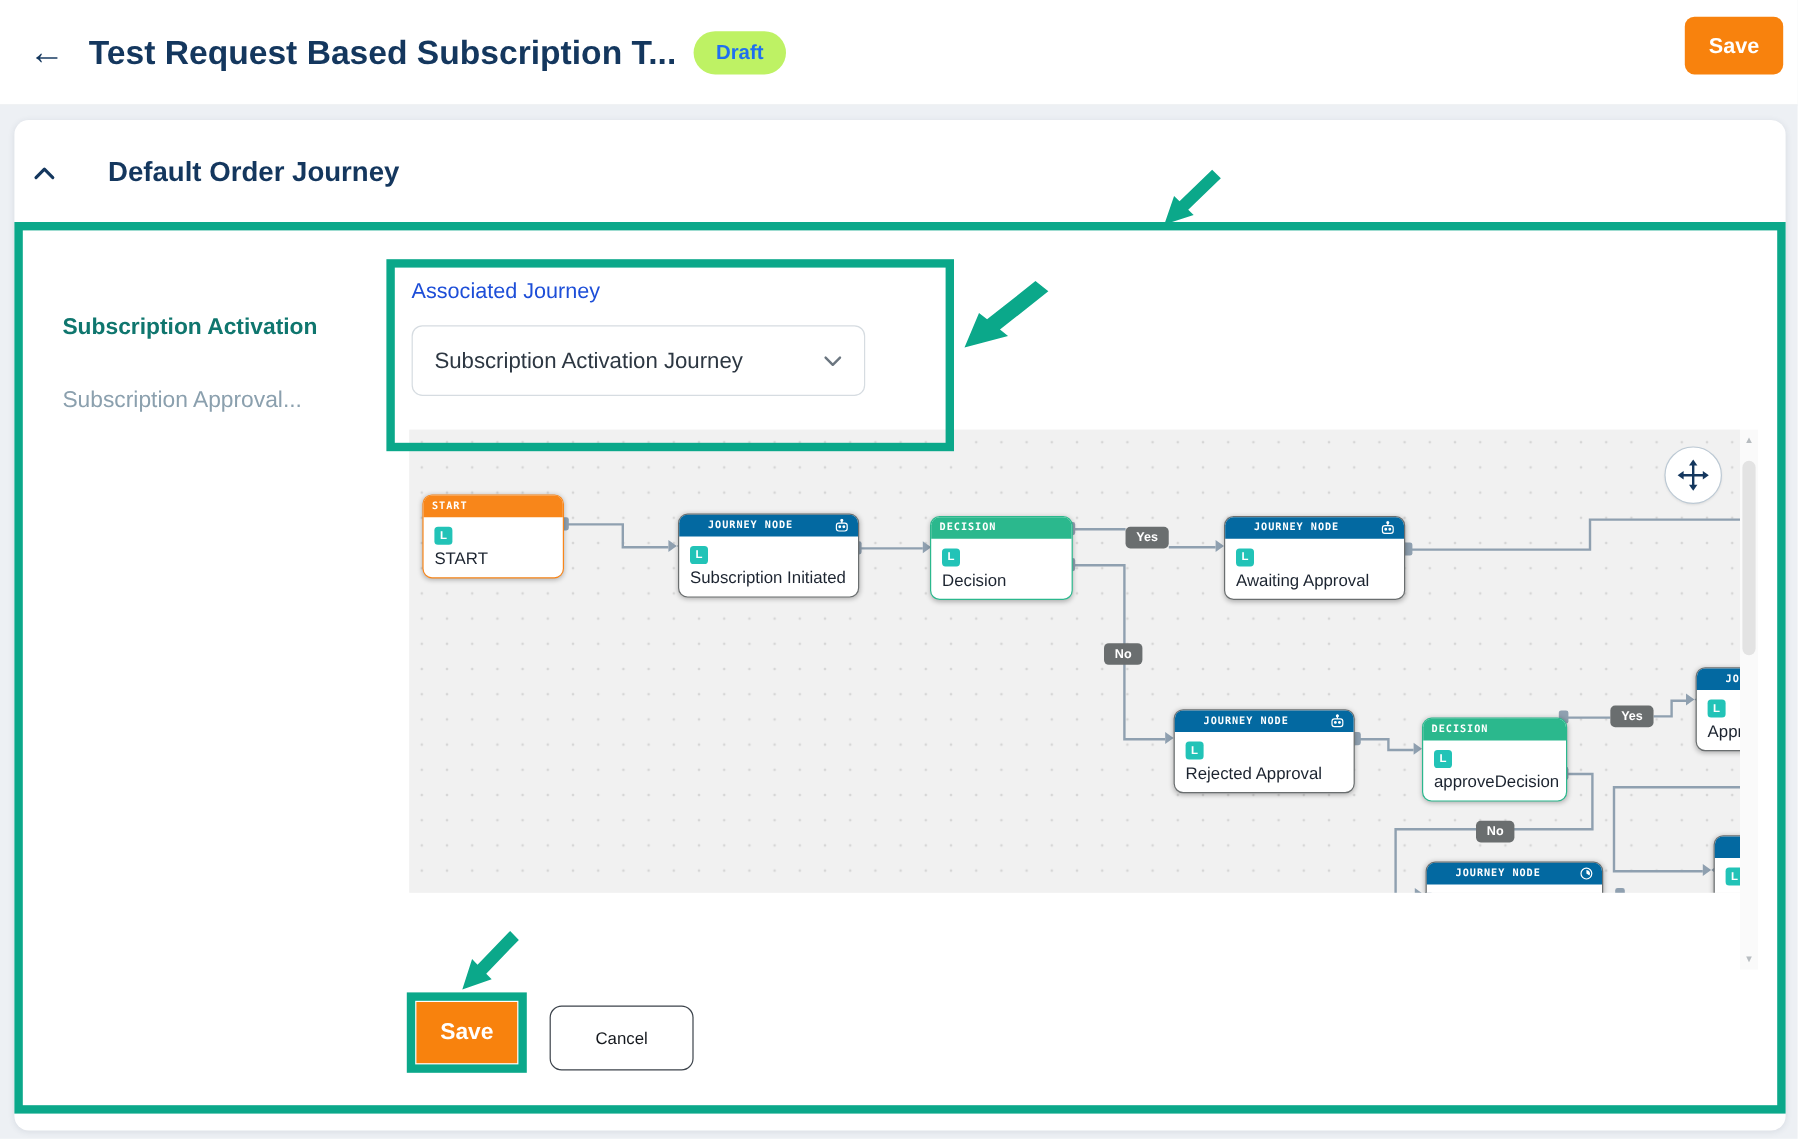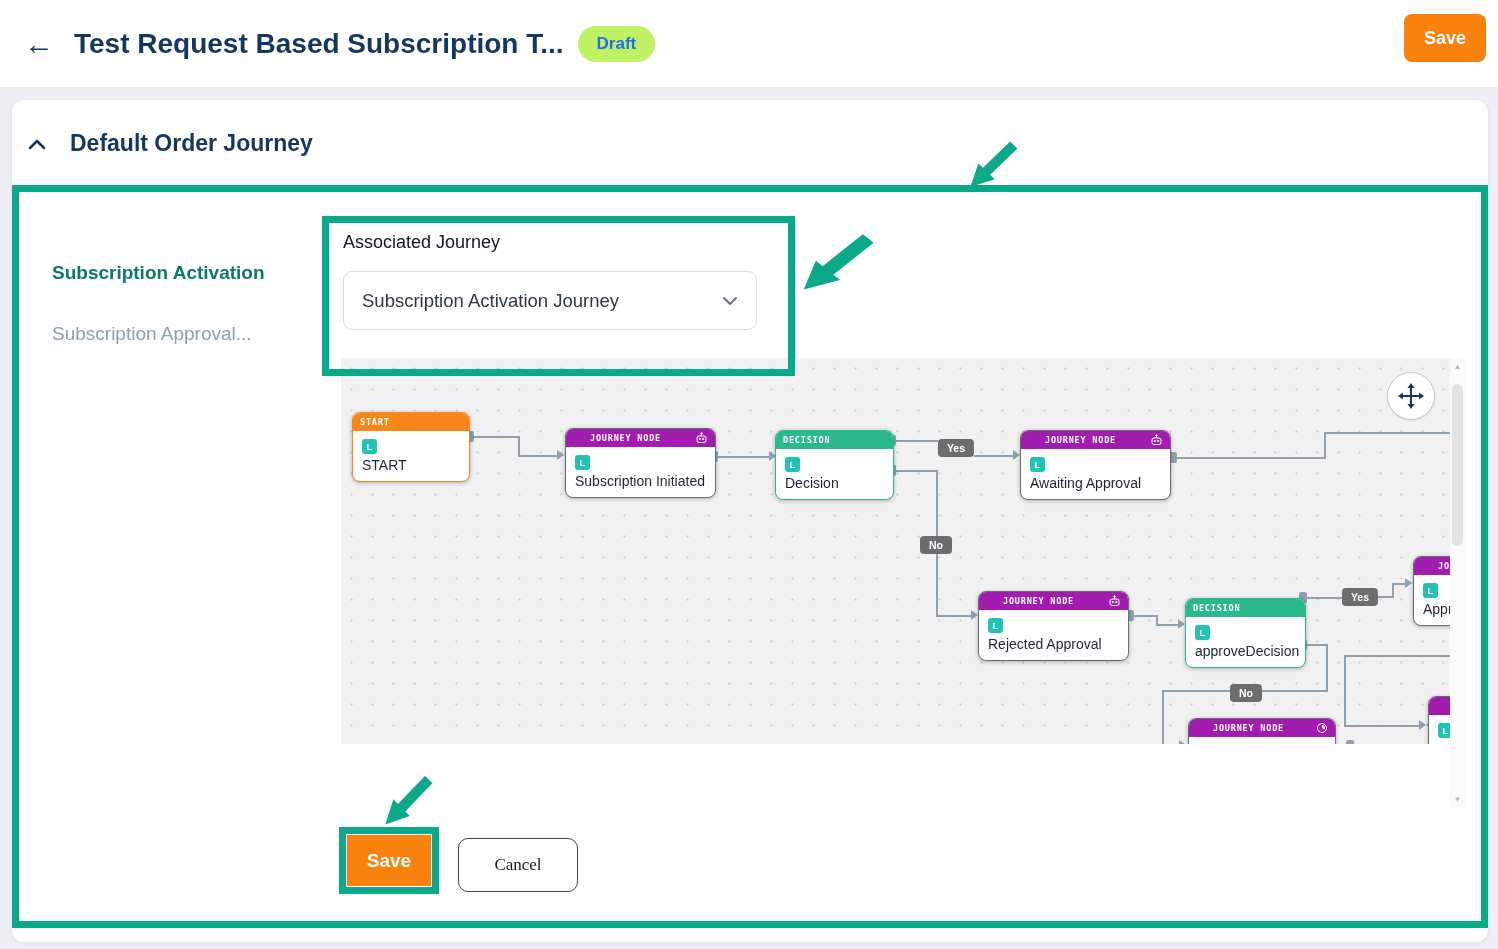--- a/index.html
+++ b/index.html
@@ -27,40 +27,40 @@
     color:#fff; font-size:18px; font-weight:700; cursor:pointer;
     font-family:"Liberation Sans",sans-serif;
   }
   
   .card {
     position:absolute; left:12px; top:100px; width:1476px; height:842px;
     background:#ffffff; border-radius:12px;
     box-shadow:0 1px 5px rgba(40,60,90,.10);
     z-index:1;
   }
-  .section-header { position:absolute; left:28px; top:130px; display:flex; align-items:center; z-index:2; }
+  .section-header { position:absolute; left:28px; top:130px; display:flex; align-items:center; z-index:2;gap:20px; }
   .collapse-icon { width:18px; height:12px; margin-right:24px; cursor:pointer; }
   .section-title { font-size:23px; font-weight:700; color:#14375e; }
   
   .annot-outer {
     position:absolute; left:12px; top:185px; width:1476px; height:743px;
     border:7px solid #0ba88a; z-index:6; pointer-events:none;
   }
   
   .side-item { position:absolute; left:52px; font-size:19px; cursor:pointer; z-index:2; white-space:nowrap; }
   .side-item.active { color:#0f766e; font-weight:700; top:262px; }
   .side-item.inactive { color:#8ba0ae; font-weight:400; top:323px; }
   
   .annot-dropdown {
     position:absolute; left:322px; top:216px; width:473px; height:160px;
     border:7px solid #0ba88a; z-index:7; pointer-events:none;
   }
-  .aj-label { position:absolute; left:343px; top:232px; font-size:18px; color:#0f172a; z-index:2; }
+  .aj-label { position:absolute; left:343px; top:232px; font-size:18px; color:#1d4ed8; z-index:2; }
   .aj-select {
-    position:absolute; left:343px; top:271px; width:414px; height:59px;
+    position:absolute; left:343px; top:271px; width:378px; height:59px;
     border:1px solid #d6dce1; border-radius:9px; background:#fff;
     display:flex; align-items:center; cursor:pointer; z-index:2;
   }
   .aj-select-value { font-size:18.5px; color:#2d3742; margin-left:18px; }
   .aj-chevron { position:absolute; right:18px; top:24px; }
   
   .flow-canvas {
     position:absolute; left:341px; top:358px; width:1109px; height:386px;
     background-color:#f1f1f1;
     background-image:radial-gradient(#d6d6d6 1.2px, transparent 1.3px);
@@ -69,21 +69,21 @@
   }
   .edges-svg { position:absolute; left:0; top:0; }
   .node { position:absolute; background:#fff; border-radius:8px; box-shadow:0 1px 4px rgba(0,0,0,.28); z-index:3; }
   .node-header {
     height:18px; border-radius:7px 7px 0 0; color:#fff;
     display:flex; align-items:center; justify-content:space-between;
     padding:0 7px; font-family:"DejaVu Sans Mono",monospace;
     font-size:8.5px; font-weight:700; letter-spacing:0.8px; white-space:nowrap;
   }
   .hdr-orange { background:#f8861a; }
-  .hdr-dark   { background:#a21caf;padding-left:24px; }
+  .hdr-dark   { background:#0369a1;padding-left:24px; }
   .hdr-green  { background:#2bb88d; }
   .bd-orange  { border:1px solid #f8861a; }
   .bd-dark    { border:1px solid #6a6e6f; }
   .bd-green   { border:1px solid #2bb88d; }
   .node-body { padding:5px 9px 8px; }
   .l-badge {
     display:inline-block; width:15px; height:15px; background:#22c3b7;
     color:#fff; border-radius:3px; font-size:9.5px; font-weight:700;
     line-height:15px; text-align:center;
   }
@@ -109,22 +109,22 @@
   
   .annot-save { position:absolute; left:339px; top:827px; width:100px; height:67px; border:7px solid #0ba88a; z-index:7; pointer-events:none; }
   .btn-save-bottom {
     position:absolute; left:347px; top:835px; width:84px; height:51px;
     background:#f8820d; border:none; color:#fff; font-size:19px; font-weight:700;
     cursor:pointer; z-index:3; font-family:"Liberation Sans",sans-serif;
   }
   .btn-cancel {
     position:absolute; left:458px; top:838px; width:120px; height:54px;
     background:#fff; border:1.5px solid #3c434b; border-radius:10px;
-    font-size:17px; color:#15191e; cursor:pointer; z-index:3;
-    font-family:Liberation Serif, serif;
+    font-size:14px; color:#15191e; cursor:pointer; z-index:3;
+    font-family:Liberation Sans, sans-serif;
   }
   
   .annot-arrow { position:absolute; z-index:8; pointer-events:none; }
 </style>
 </head>
 <body>
 
 <div class="top-header">
   <span class="back-arrow">←</span>
   <span class="page-title">Test Request Based Subscription T...</span>

